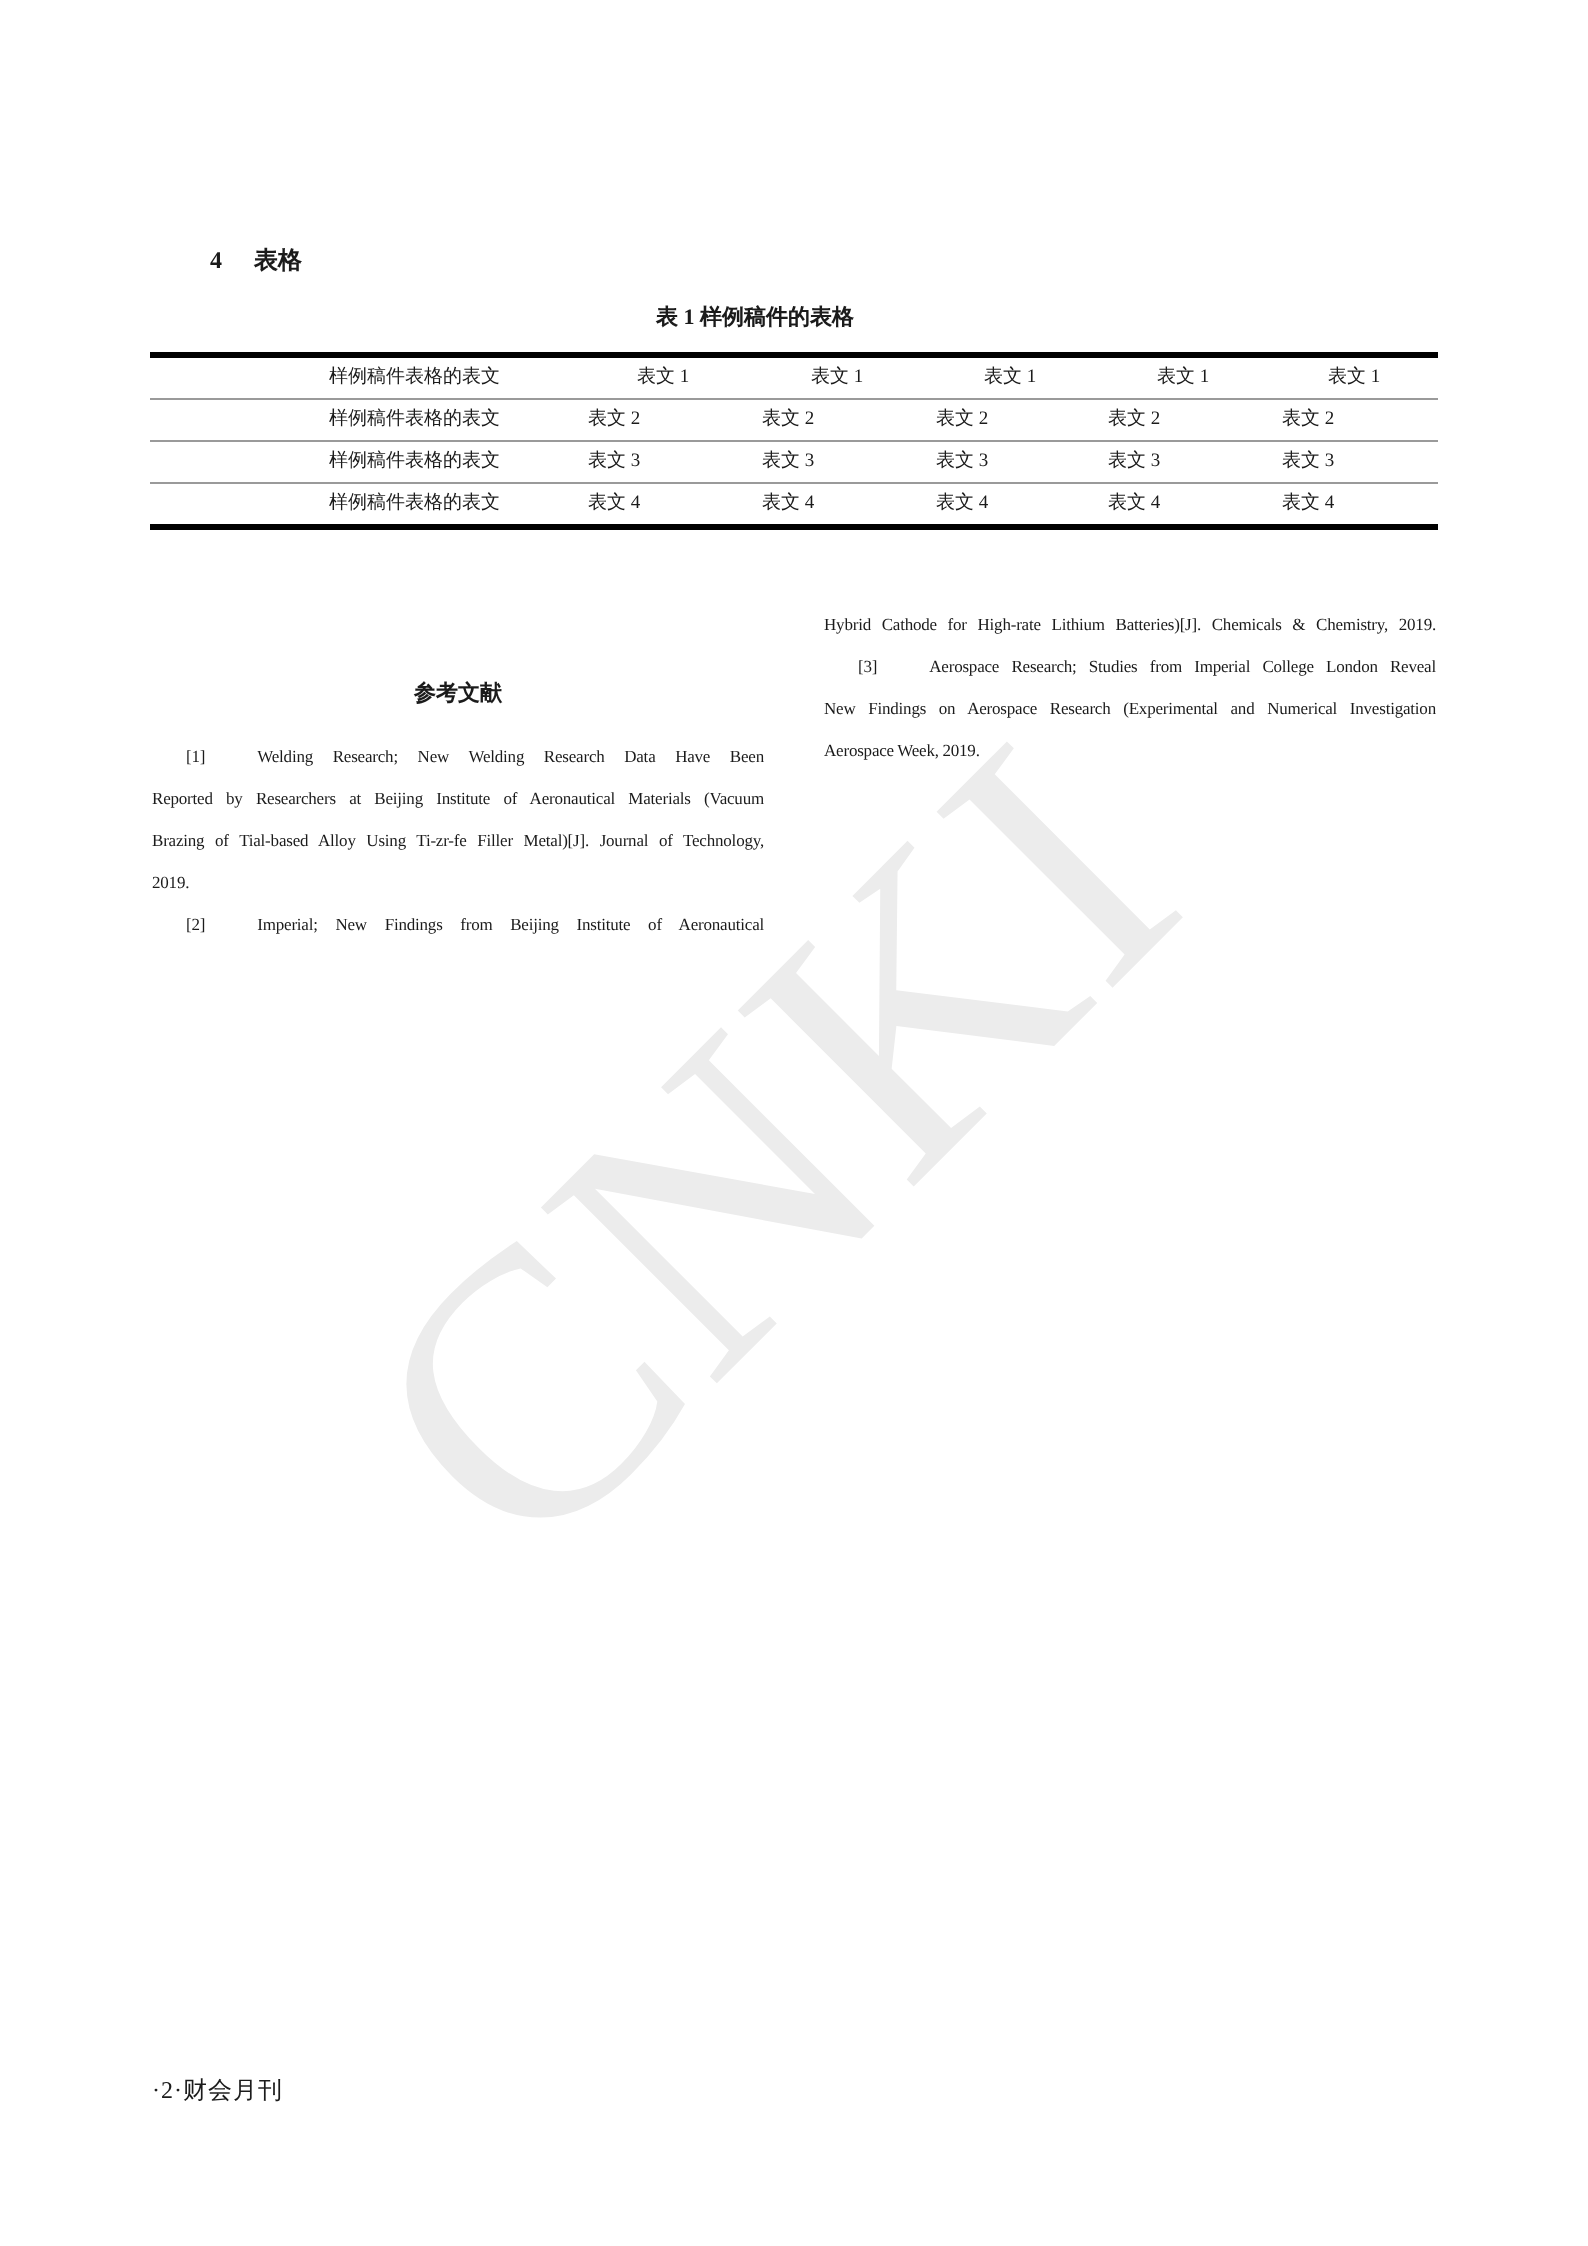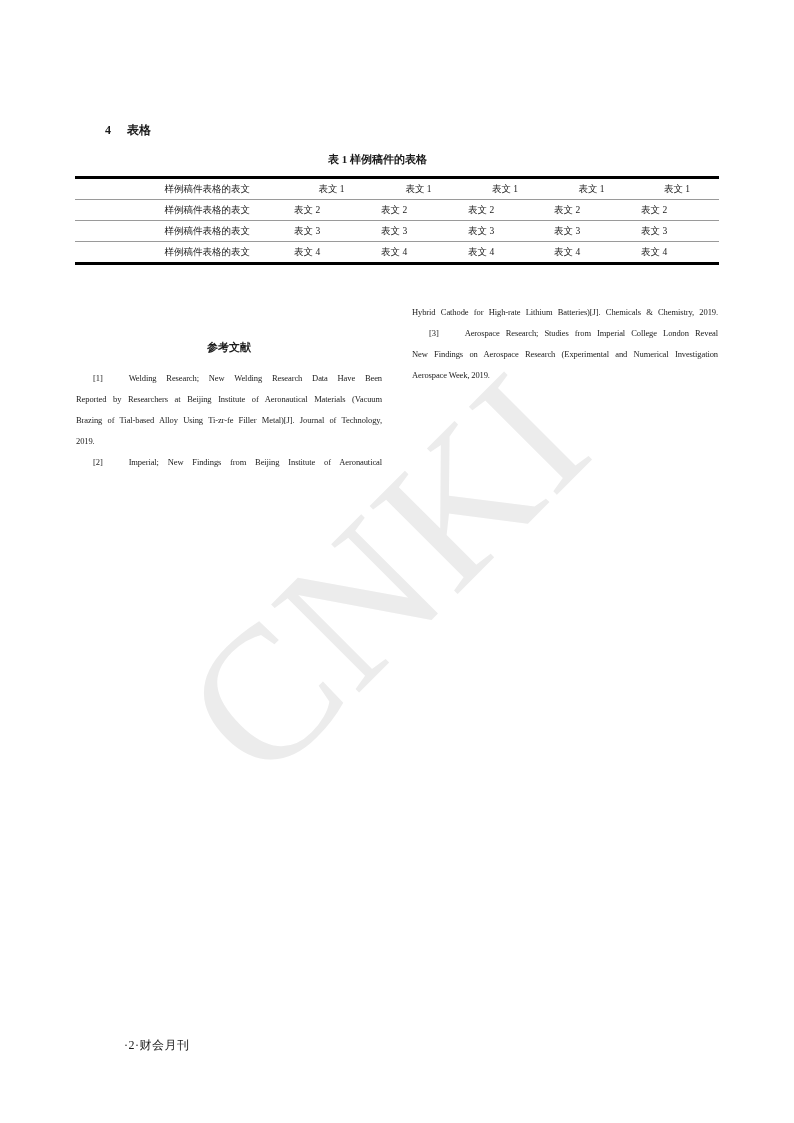--- a/index.html
+++ b/index.html
@@ -107,21 +107,20 @@
 
   
   .page-footer {
     position: absolute;
     left: 76px;
     top: 1037px;
     font-size: 12px;
     letter-spacing: 0.5px;
     line-height: 16px;
     white-space: nowrap;
-    margin-left: 48px;
   }
 </style>
 </head>
 <body>
 
 <div class="page">
 
   <div class="watermark">CNKI</div>
 
   <div class="layer">

